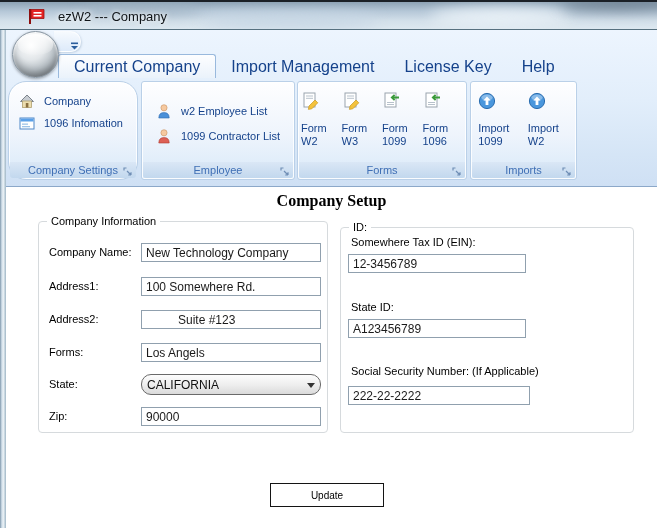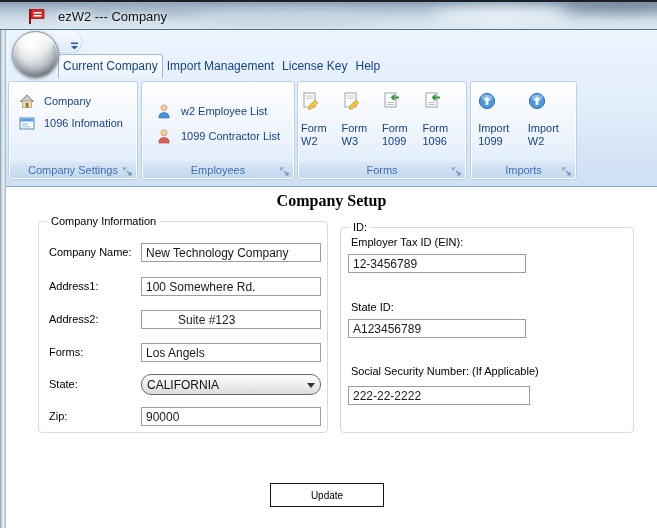--- a/index.html
+++ b/index.html
@@ -35,30 +35,30 @@
   .orb::before{content:"";position:absolute;left:5px;top:2px;right:5px;height:46%;
     border-radius:50% 50% 45% 45%;
     background:linear-gradient(rgba(255,255,255,.95),rgba(255,255,255,.08));}
   .qat-capsule{position:absolute;left:54px;top:31px;width:26px;height:19px;
     border-radius:0 14px 14px 0;border:1px solid rgba(255,255,255,.8);border-left:none;
     background:linear-gradient(#f6fafe,#ddeafa);box-shadow:1px 1px 2px rgba(120,150,180,.35);}
   .qat-arrow{position:absolute;left:70px;top:37px;width:9px;height:9px;cursor:default;z-index:6;}
 
   .tab-row{position:absolute;left:6px;top:54px;width:651px;height:24px;display:flex;
     align-items:flex-end;padding-left:52px;box-sizing:border-box;}
-  .tab{height:23px;line-height:23px;padding:0 4px;font-size:12px;color:#15428b;white-space:nowrap;}
+  .tab{height:23px;line-height:23px;padding:0 15px;font-size:16px;color:#15428b;white-space:nowrap;}
   .tab.active{background:linear-gradient(#fdfeff,#f4f8fd 50%,#eaf2fb);
     border:1px solid #99b9dd;border-bottom:none;border-radius:3px 3px 0 0;}
 
   
   .ribbon{position:absolute;left:6px;top:78px;width:651px;height:108px;}
   .group{position:absolute;top:3px;height:99px;border:1px solid #bad0e8;border-radius:3px;
     background:linear-gradient(to bottom,#fefeff,#eef4fc 55%,#e2eefa 80%,#d9e8f7);
     box-shadow:inset 0 0 0 1px rgba(255,255,255,.85);box-sizing:border-box;}
-  .g1{left:2px;width:130px;}  .g2{left:135px;width:154px;}
+  .g1{left:2px;width:130px;border-radius:18px;}  .g2{left:135px;width:154px;}
   .g3{left:291px;width:170px;} .g4{left:464px;width:107px;}
   .group-caption{position:absolute;left:1px;right:1px;bottom:1px;height:16px;line-height:16px;
     text-align:center;font-size:11px;color:#3f6fb5;border-radius:0 0 3px 3px;
     background:linear-gradient(#dae7f6,#c2d8ee);}
   .launcher{position:absolute;right:3px;top:3px;width:10px;height:10px;cursor:default;}
 
   .small-list{position:absolute;left:10px;top:11px;display:flex;flex-direction:column;gap:6px;}
   .g2 .small-list{left:14px;top:21px;gap:9px;}
   .small-btn{display:flex;align-items:center;gap:9px;height:16px;font-size:11px;color:#15428b;
     white-space:nowrap;cursor:default;}
@@ -192,21 +192,21 @@
           <span class="ic">
             <svg width="16" height="16" viewBox="0 0 16 16">
               <circle cx="8" cy="4.8" r="3.1" fill="#f6c9a0" stroke="#c89060" stroke-width="0.6"></circle>
               <path d="M2.8 15 Q2.8 9.6 8 9.6 Q13.2 9.6 13.2 15 Z" fill="#dd6055" stroke="#b03a30" stroke-width="0.6"></path>
             </svg>
             </span>
           <span>1099 Contractor List</span>
         </div>
       </div>
       <div class="group-caption">
-        <span>Employees</span>
+        <span>Employee</span>
         <span class="launcher">
           <svg width="10" height="10" viewBox="0 0 10 10">
             <path d="M1 3.5 V1 H3.5" fill="none" stroke="#6f8eb5" stroke-width="1.2"></path>
             <path d="M4 4 L8 8 M8 8 V5.2 M8 8 H5.2" fill="none" stroke="#6f8eb5" stroke-width="1.2"></path>
           </svg></span>
       </div>
     </div>
 
     <div class="group g3">
       <div class="big-row">
@@ -329,21 +329,21 @@
         <span class="arrow"></span>
       </div>
 
       <span class="fl" style="top:188px;">Zip:</span>
       <input class="ti" style="top: 185px;" type="text" value="90000">
     </div>
 
     <div class="gb gb-id">
       <span class="gb-legend">ID:</span>
 
-      <span class="fl" style="top:8px;">Employer Tax ID (EIN):</span>
+      <span class="fl" style="top:8px;">Somewhere Tax ID (EIN):</span>
       <input class="ti" style="left: 7px; top: 26px; width: 178px;" type="text" value="12-3456789">
 
       <span class="fl" style="top:73px;">State ID:</span>
       <input class="ti" style="left: 7px; top: 91px; width: 178px;" type="text" value="A123456789">
 
       <span class="fl" style="top:137px;">Social Security Number: (If Applicable)</span>
       <input class="ti" style="left: 7px; top: 158px; width: 182px;" type="text" value="222-22-2222">
     </div>
 
     <button class="update">Update</button>

